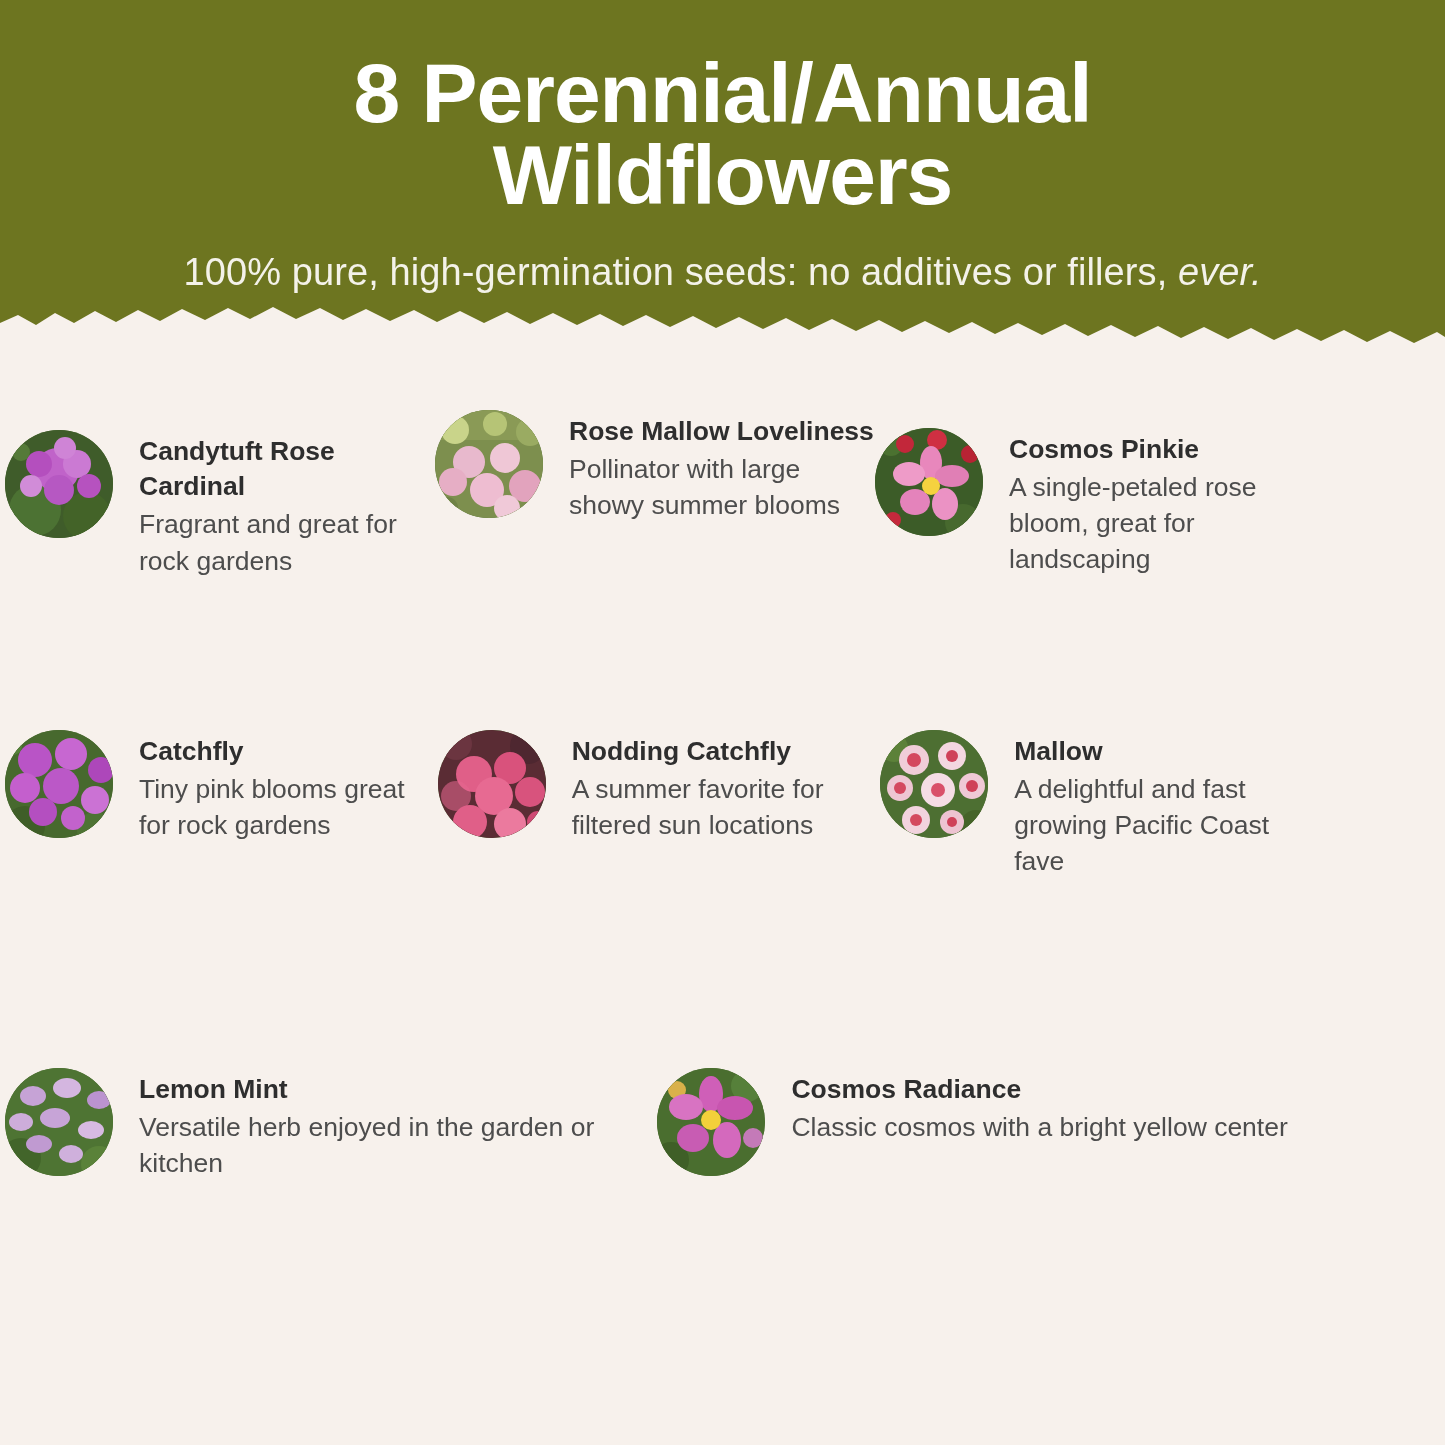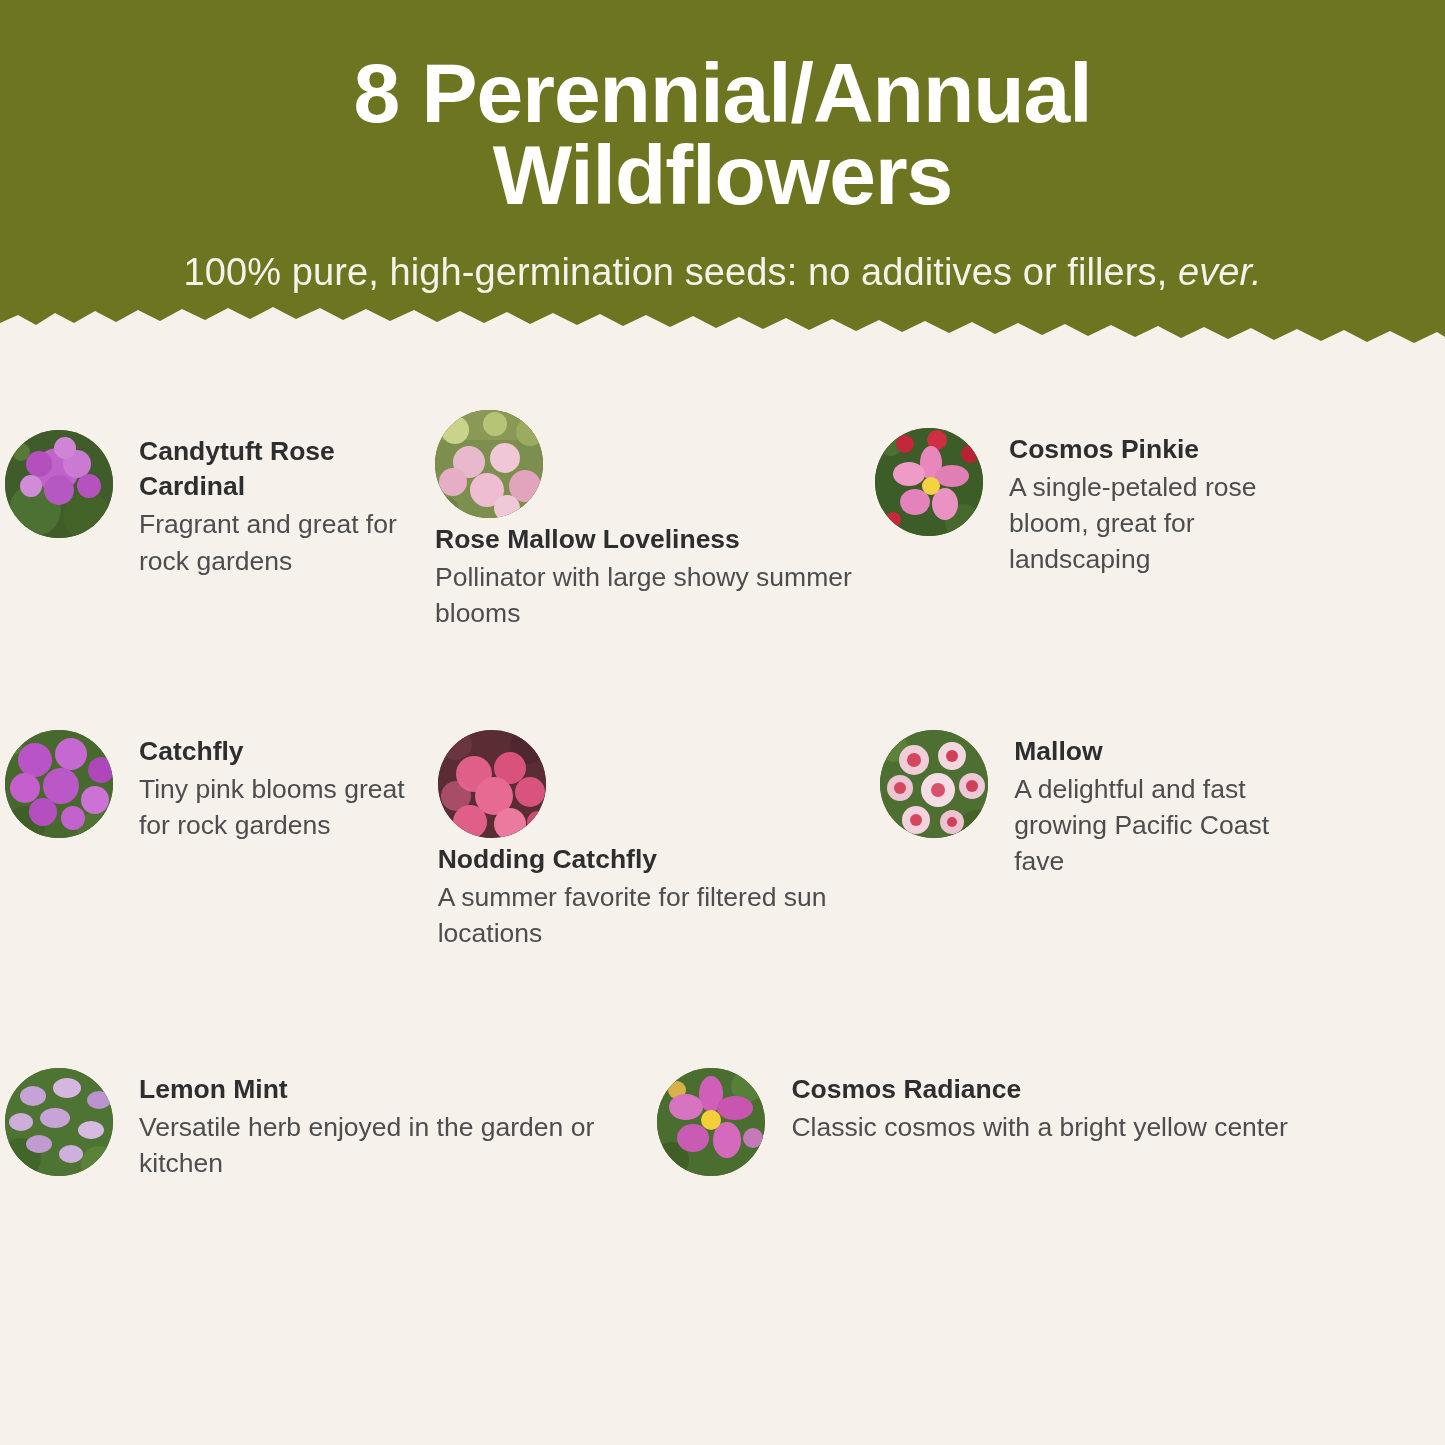--- a/index.html
+++ b/index.html
@@ -75,21 +75,21 @@
   .row-1, .row-2 { padding-left: 5px; }
   .row-1 { height: 300px; }
   .row-2 { height: 338px; gap: 8px; }
   .row-3 { padding-left: 5px; }
 
   .item {
     display: flex;
     align-items: flex-start;
   }
   .col-a { width: 430px; }
-  .col-b { width: 440px; flex-direction: column; }
+  .col-b { width: 440px; }
   .col-c { width: 420px; }
 
   .col-wide-a { width: 655px; justify-content: flex-end; }
   .col-wide-b { width: 640px; }
 
   .thumb {
     width: 108px;
     height: 108px;
     min-width: 108px;
     border-radius: 50%;

